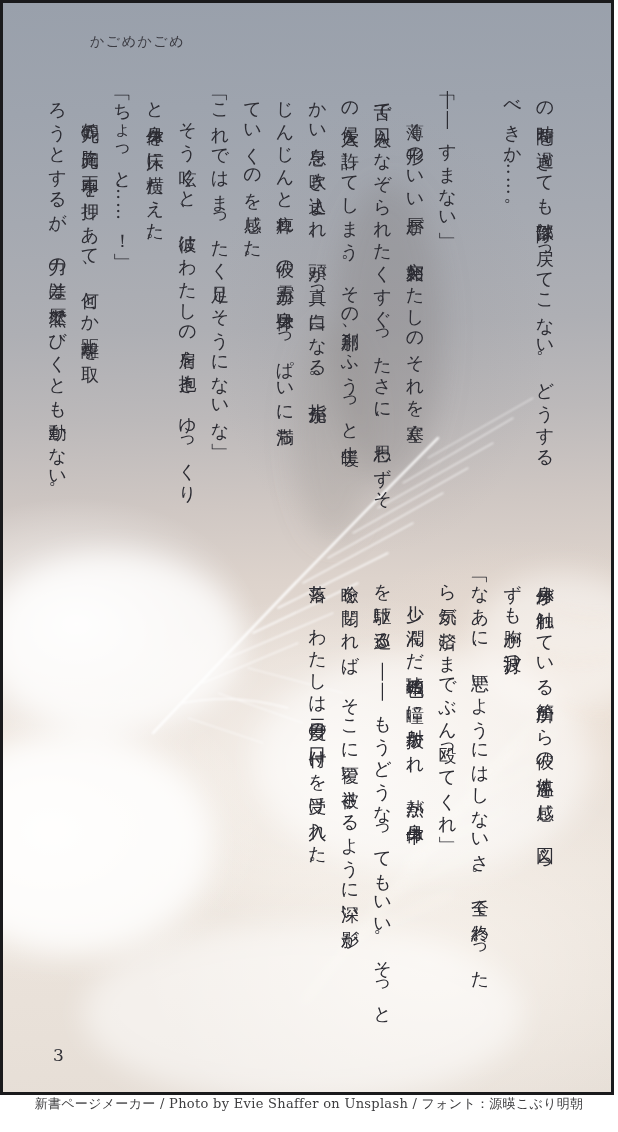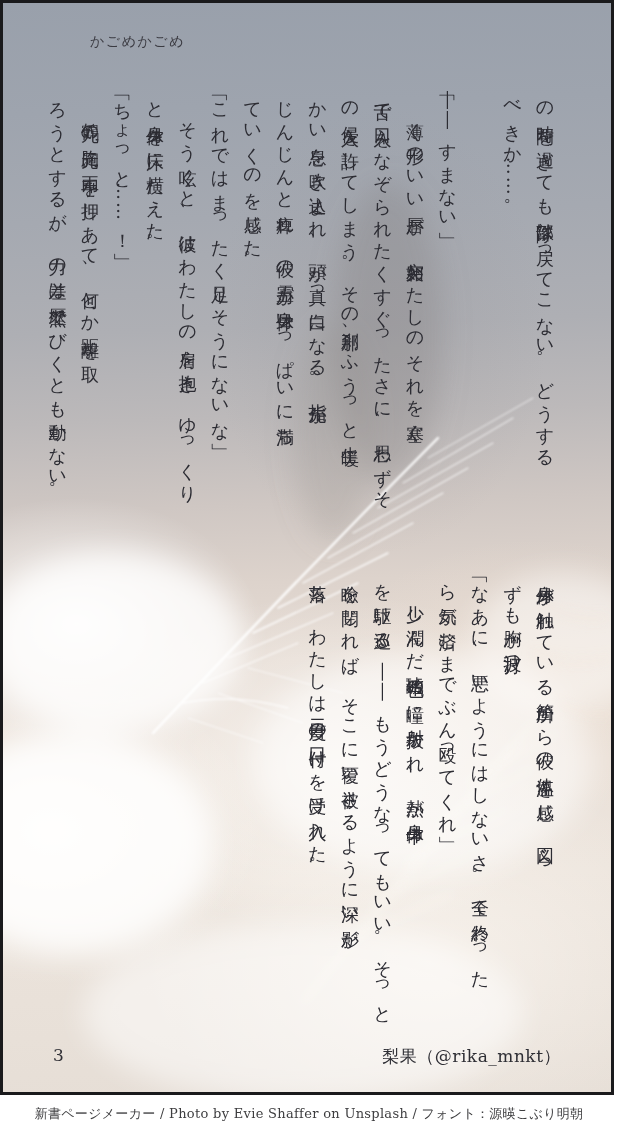--- a/index.html
+++ b/index.html
@@ -44,21 +44,21 @@
     position:absolute;left:50px;top:1042px;
     font-size:17px;color:#2e2e34;
   }
   .author-credit{
     position:absolute;right:50px;top:1042px;
     font-size:17px;letter-spacing:.5px;color:#2e2e34;
   }
   
   .credit-bar{
     position:absolute;left:0;top:1095px;width:618px;height:37px;
-    background:#ffffff;display:flex;align-items:center;justify-content:center;
+    background:#ffffff;display:flex;align-items:flex-start;justify-content:center;
   }
   .credit-text{
     font-size:13px;color:#3d3d3f;letter-spacing:.3px;
     font-family:"DejaVu Serif","Liberation Serif",serif;
   }
 </style>
 </head>
 <body>
 
 <div class="photo-card">
@@ -150,18 +150,17 @@
       <p>「なあに、悪いようにはしないさ。全て終わった</p>
       <p>ら気が済むまでぶん殴ってくれ」</p>
       <p>　少し潤んだ琥珀色の瞳に射抜かれ、熱が身体中</p>
       <p>を駆け巡る。――もうどうなってもいい。そっと</p>
       <p>瞼を閉じれば、そこに覆い被さるように深い影が</p>
       <p>落ち、わたしは二度目の口付けを受け入れた。</p>
     </div>
 
   <div class="page-number">3</div>
 
-  <div class="author-credit">梨果（@rika_mnkt）</div>
 </div>
 
 <div class="credit-bar">
   <span class="credit-text">新書ページメーカー / Photo by Evie Shaffer on Unsplash / フォント：源暎こぶり明朝</span>
 </div>
 
 </body></html>

